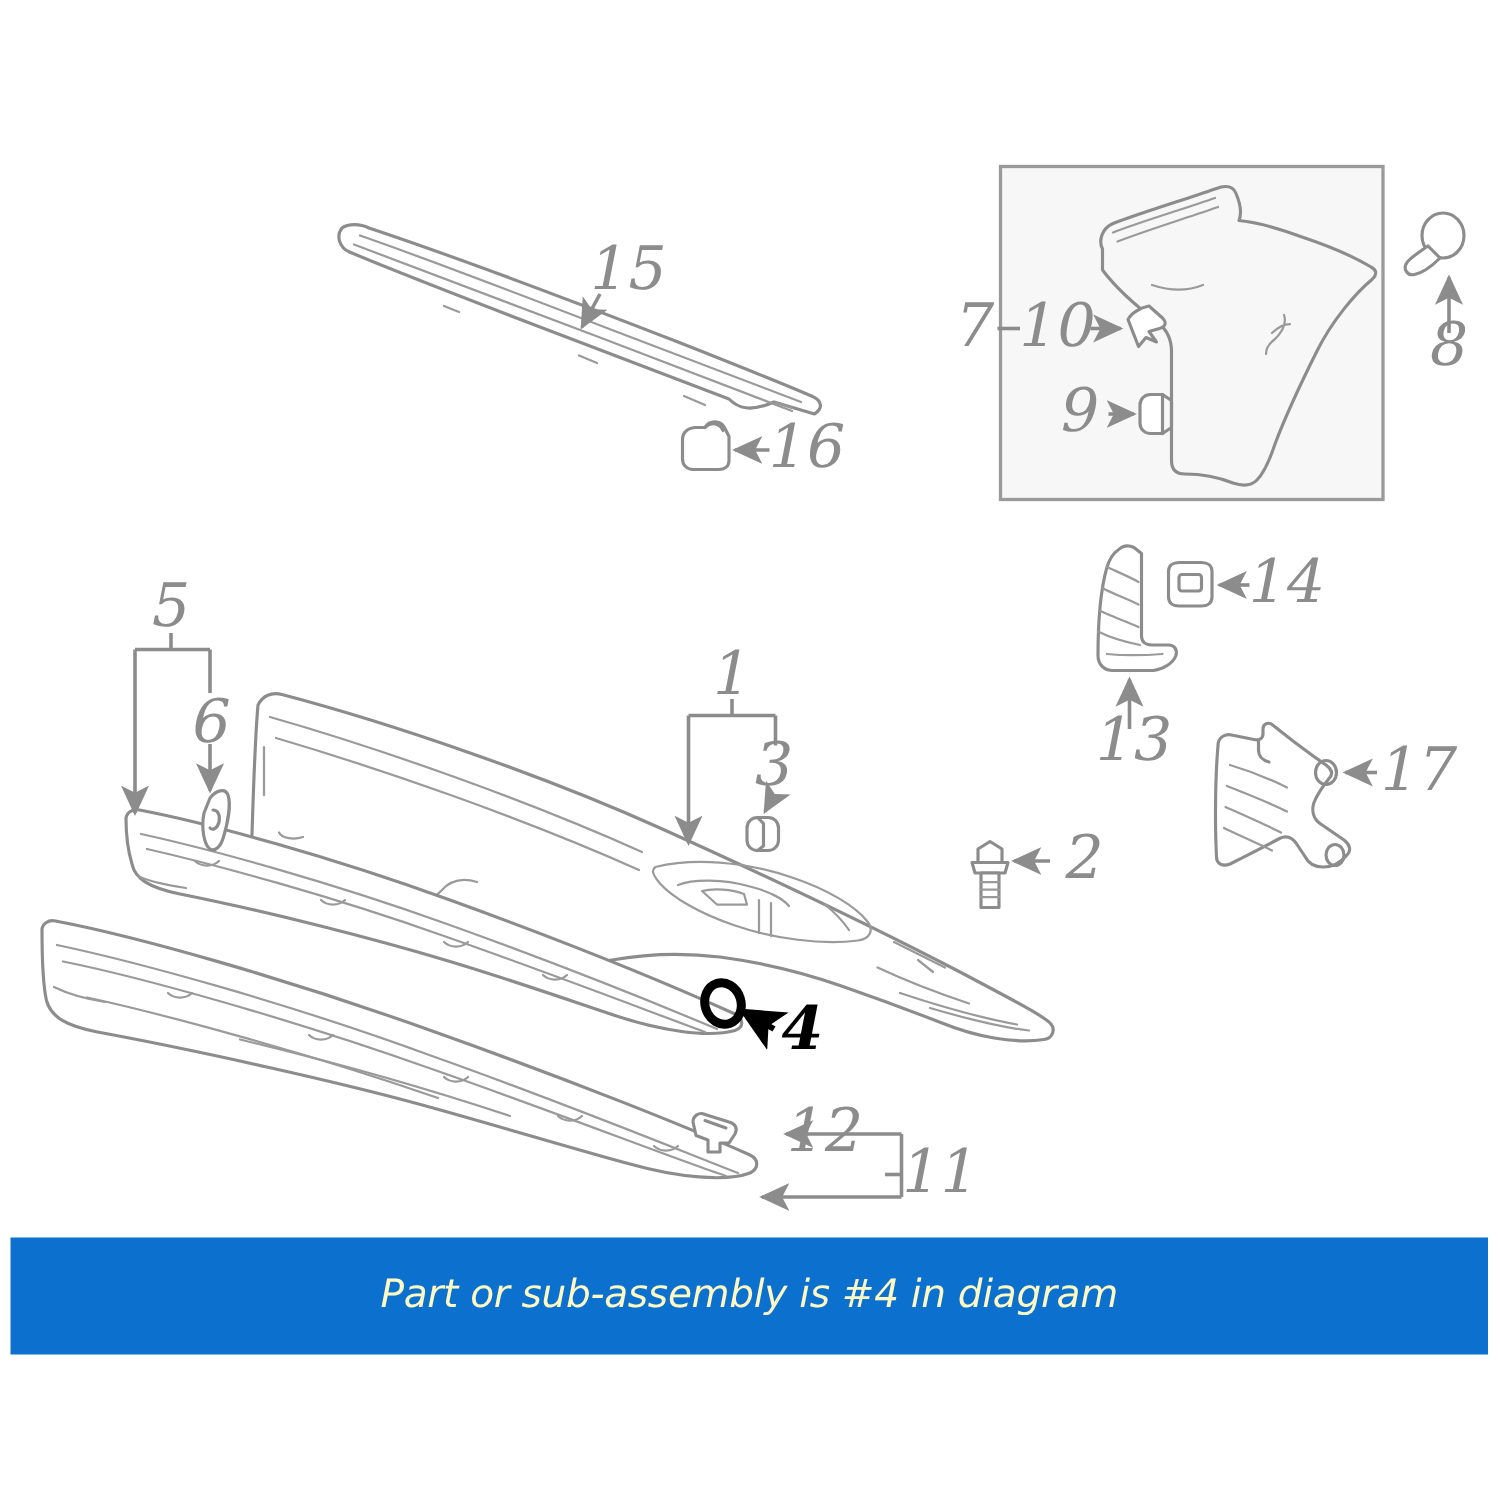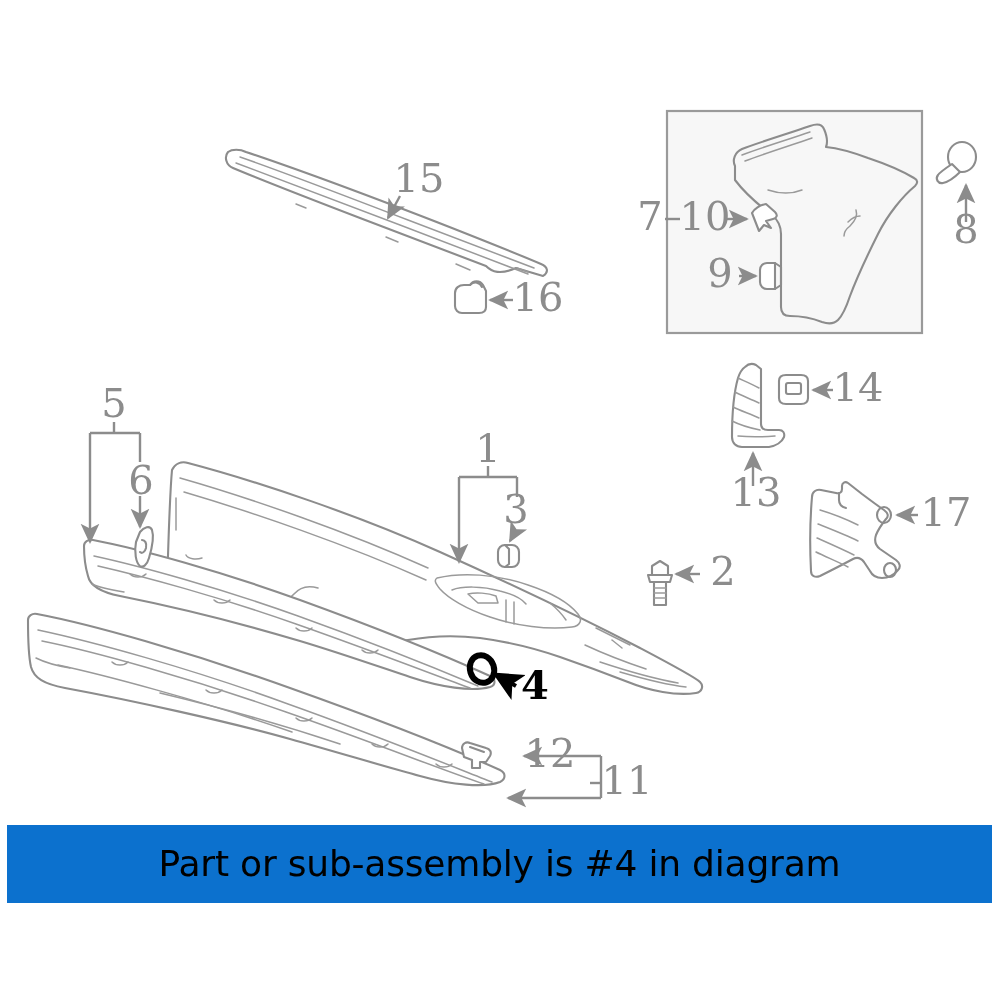--- a/index.html
+++ b/index.html
@@ -10,20 +10,21 @@
   }
   body {
     font-family: "Liberation Sans", sans-serif;
   }
   #stage {
     position: relative;
     width: 1000px;
     height: 926px;
     background: #ffffff;
     overflow: hidden;
+    font-style: italic;
   }
   #diagram-svg {
     position: absolute;
     left: 0;
     top: 0;
     width: 1000px;
     height: 1000px;
   }
   .callout-num {
     font-family: "DejaVu Serif", "Liberation Serif", serif;
@@ -87,22 +88,22 @@
     height: 78px;
     background: #0c71ce;
     display: flex;
     flex-direction: column;
     align-items: center;
     justify-content: center;
     box-sizing: border-box;
   }
   .banner-line {
     font-family: "DejaVu Sans", sans-serif;
-    font-size: 36px;
-    color: #000000;
+    font-size: 26px;
+    color: #fef9c3;
     line-height: 1.12;
     white-space: nowrap;
     letter-spacing: -0.2px;
   }
 </style>
 </head>
 <body>
 
 <div id="stage">
 

